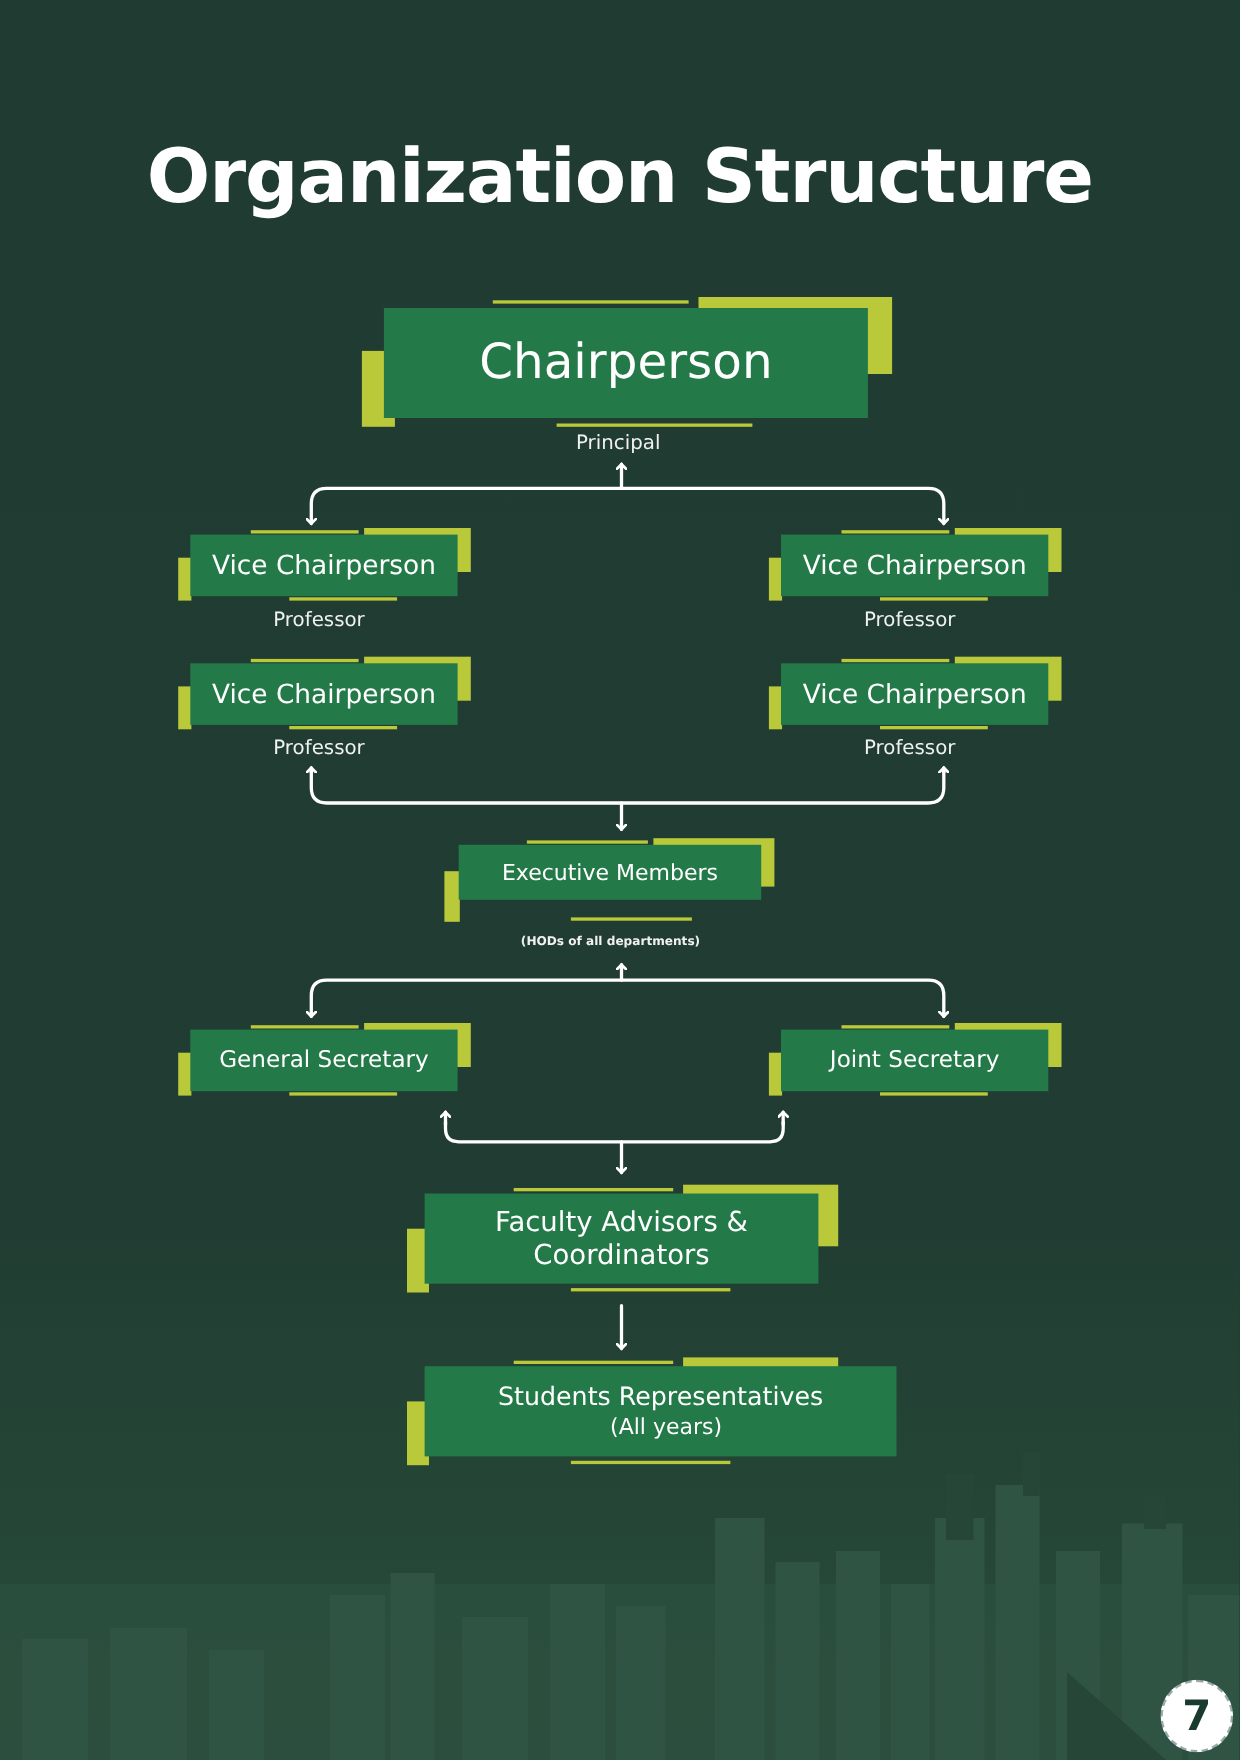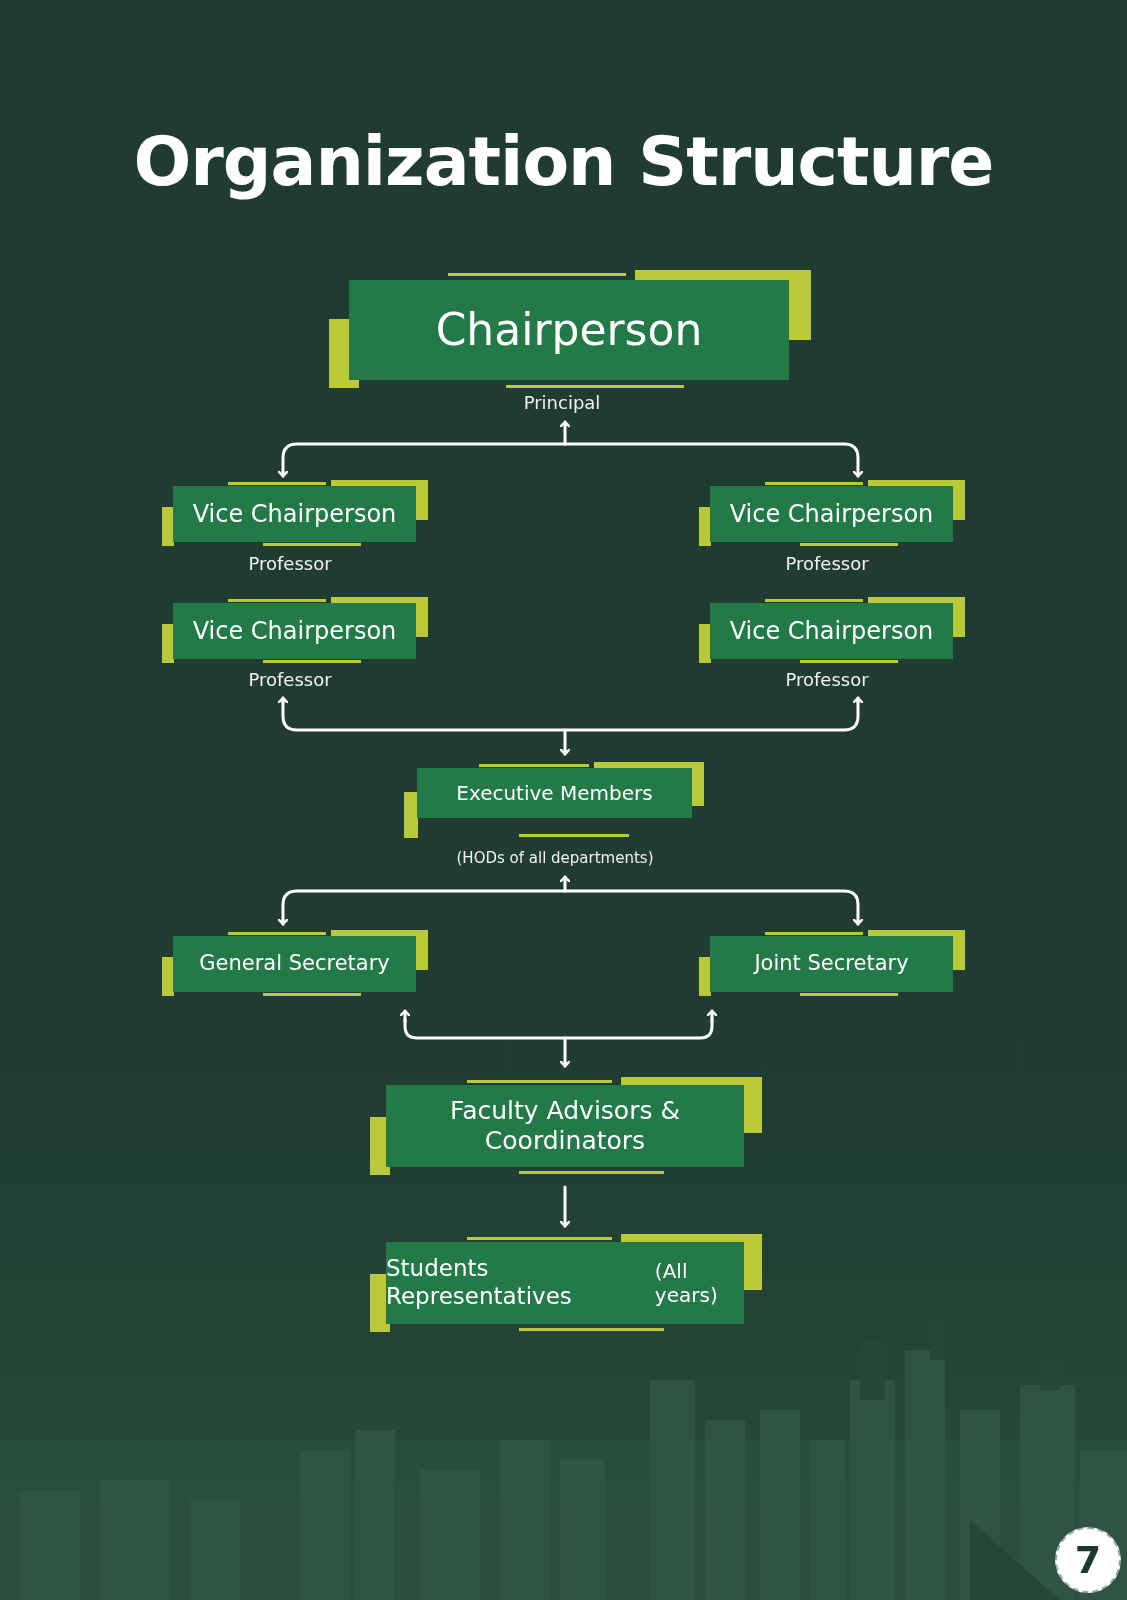--- a/index.html
+++ b/index.html
@@ -22,21 +22,21 @@
     font-family: "DejaVu Sans", sans-serif; font-weight: bold; font-size: 68px;
     letter-spacing: -1px; color: #ffffff; margin-top: 18px;
   }
   .node { position: absolute; }
   .node .acc-l { position: absolute; background: #b9c93a; }
   .node .acc-r { position: absolute; background: #b9c93a; }
   .node .line-t { position: absolute; height: 3px; background: #b9c93a; }
   .node .line-b { position: absolute; height: 3px; background: #b9c93a; }
   .node .box {
     position: absolute; background: #237a48; display: flex; align-items: center; justify-content: center;
-    text-align: left; color: #fff; font-family: "DejaVu Sans", sans-serif; line-height: 1.2;
+    text-align: right; color: #fff; font-family: "DejaVu Sans", sans-serif; line-height: 1.2;
   }
   .sub {
     position: absolute; text-align: center; color: #f1f1f1; font-family: "DejaVu Sans", sans-serif;
   }
   svg.conn { position: absolute; left: 0; top: 0; width: 1127px; height: 1600px; pointer-events: none; }
   .pagenum {
     position: absolute; left: 1055px; top: 1527px; width: 66px; height: 66px; border-radius: 50%;
     background: #fff; border: 2px dashed #9aa; color: #1b3a2e;
     font-family: "DejaVu Sans", sans-serif; font-weight: bold; font-size: 38px;
     display: flex; align-items: center; justify-content: center;
@@ -157,21 +157,21 @@
   </div>
   <div class="sub" style="left:727px; top:669px; width:200px; font-size:18px;">Professor</div>
 
   <div class="node" style="left:404px; top:762px; width:300px; height:76px;">
     <div class="acc-l" style="left:0; top:30px; width:14px; height:46px;"></div>
     <div class="acc-r" style="left:190px; top:0; width:110px; height:44px;"></div>
     <div class="line-t" style="left:75px; top:2px; width:110px;"></div>
     <div class="line-b" style="left:115px; top:72px; width:110px;"></div>
     <div class="box" style="left:13px; top:6px; width:275px; height:50px; font-size:20px;">Executive Members</div>
   </div>
-  <div class="sub" style="left:405px; top:849px; width:300px; font-size:15px; font-weight:normal;">(HODs of all departments)</div>
+  <div class="sub" style="left:405px; top:849px; width:300px; font-size:11px; font-weight:bold;">(HODs of all departments)</div>
 
   <div class="node" style="left:699px; top:930px; width:266px; height:66px;">
     <div class="acc-l" style="left:0; top:27px; width:12px; height:39px;"></div>
     <div class="acc-r" style="left:169px; top:0; width:97px; height:40px;"></div>
     <div class="line-t" style="left:66px; top:2px; width:98px;"></div>
     <div class="line-b" style="left:101px; top:63px; width:98px;"></div>
     <div class="box" style="left:11px; top:6px; width:243px; height:56px; font-size:21px;">Joint Secretary</div>
   </div>
 
   <div class="node" style="left:162px; top:930px; width:266px; height:66px;">
@@ -191,20 +191,20 @@
       <div>Faculty Advisors &amp;</div>
       <div>Coordinators</div>
     </div>
   </div>
 
   <div class="node" style="left:370px; top:1234px; width:392px; height:98px;">
     <div class="acc-l" style="left:0; top:40px; width:20px; height:58px;"></div>
     <div class="acc-r" style="left:251px; top:0; width:141px; height:56px;"></div>
     <div class="line-t" style="left:97px; top:3px; width:145px;"></div>
     <div class="line-b" style="left:149px; top:94px; width:145px;"></div>
-    <div class="box" style="left:16px; top:8px; width:358px; height:82px; flex-direction:row;">
+    <div class="box" style="left:16px; top:8px; width:429px; height:82px; flex-direction:column;">
       <div style="font-size:23px;">Students Representatives</div>
       <div style="font-size:20px;margin-left:10px;">(All years)</div>
     </div>
   </div>
 
   <div class="pagenum">7</div>
 </div>
 
 </body></html>

